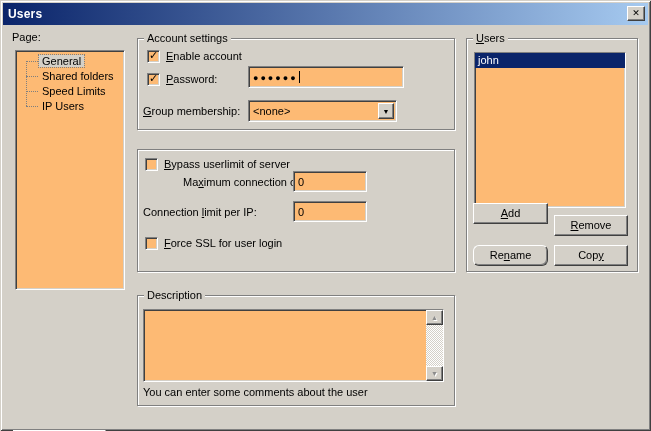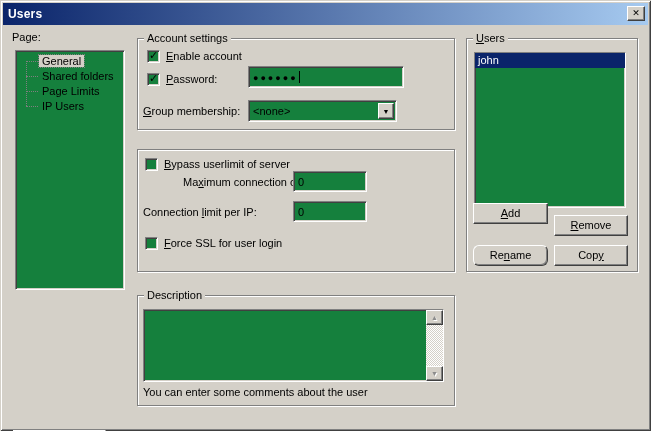--- a/index.html
+++ b/index.html
@@ -18,21 +18,21 @@
   .title{color:#fff;font-weight:bold;font-size:12px;letter-spacing:.2px;}
   .closebtn{
     position:absolute;right:6px;top:6px;width:18px;height:15px;
     background:#d4d0c8;border:1px solid;border-color:#fff #404040 #404040 #fff;
     box-shadow:inset -1px -1px 0 #808080;
     font-size:9px;font-weight:bold;text-align:center;line-height:13px;cursor:default;
   }
   .lbl{position:absolute;white-space:nowrap;line-height:13px;}
   .accel{text-decoration:underline;}
   .sunken{
-    background:#15803d;border:1px solid;border-color:#808080 #fff #fff #808080;
+    background:#fdba74;border:1px solid;border-color:#808080 #fff #fff #808080;
     box-shadow:inset 1px 1px 0 #404040, inset -1px -1px 0 #d4d0c8;
   }
   .group{
     position:absolute;border:1px solid #808080;
     box-shadow:1px 1px 0 #fff, inset 1px 1px 0 #fff;
   }
   .gcap{position:absolute;top:-7px;left:6px;background:#d4d0c8;padding:0 3px;line-height:13px;}
   .btn{
     position:absolute;background:#d4d0c8;border:1px solid;border-color:#fff #404040 #404040 #fff;
     box-shadow:inset -1px -1px 0 #808080;text-align:center;cursor:default;
@@ -71,21 +71,21 @@
     <span class="title">Users</span>
   </div>
   <div class="closebtn">✕</div>
 
   <div class="lbl" style="left:12px;top:31px;">Page:</div>
   <div class="tree sunken" style="left:15px;top:50px;width:110px;height:240px;">
     <div style="position:relative;padding-top:3px;">
       <div class="tree-vline"></div>
       <div class="trow sel"><span class="dash"></span><span class="txt">General</span></div>
       <div class="trow"><span class="dash"></span><span class="txt">Shared folders</span></div>
-      <div class="trow"><span class="dash"></span><span class="txt">Page Limits</span></div>
+      <div class="trow"><span class="dash"></span><span class="txt">Speed Limits</span></div>
       <div class="trow"><span class="dash"></span><span class="txt">IP Users</span></div>
     </div>
   </div>
 
   <div class="group" style="left:137px;top:38px;width:318px;height:92px;">
     <span class="gcap">Account settings</span>
   </div>
   <div class="checkbox sunken" style="left:147px;top:50px;">
     <span class="mark">✓</span>
   </div>

